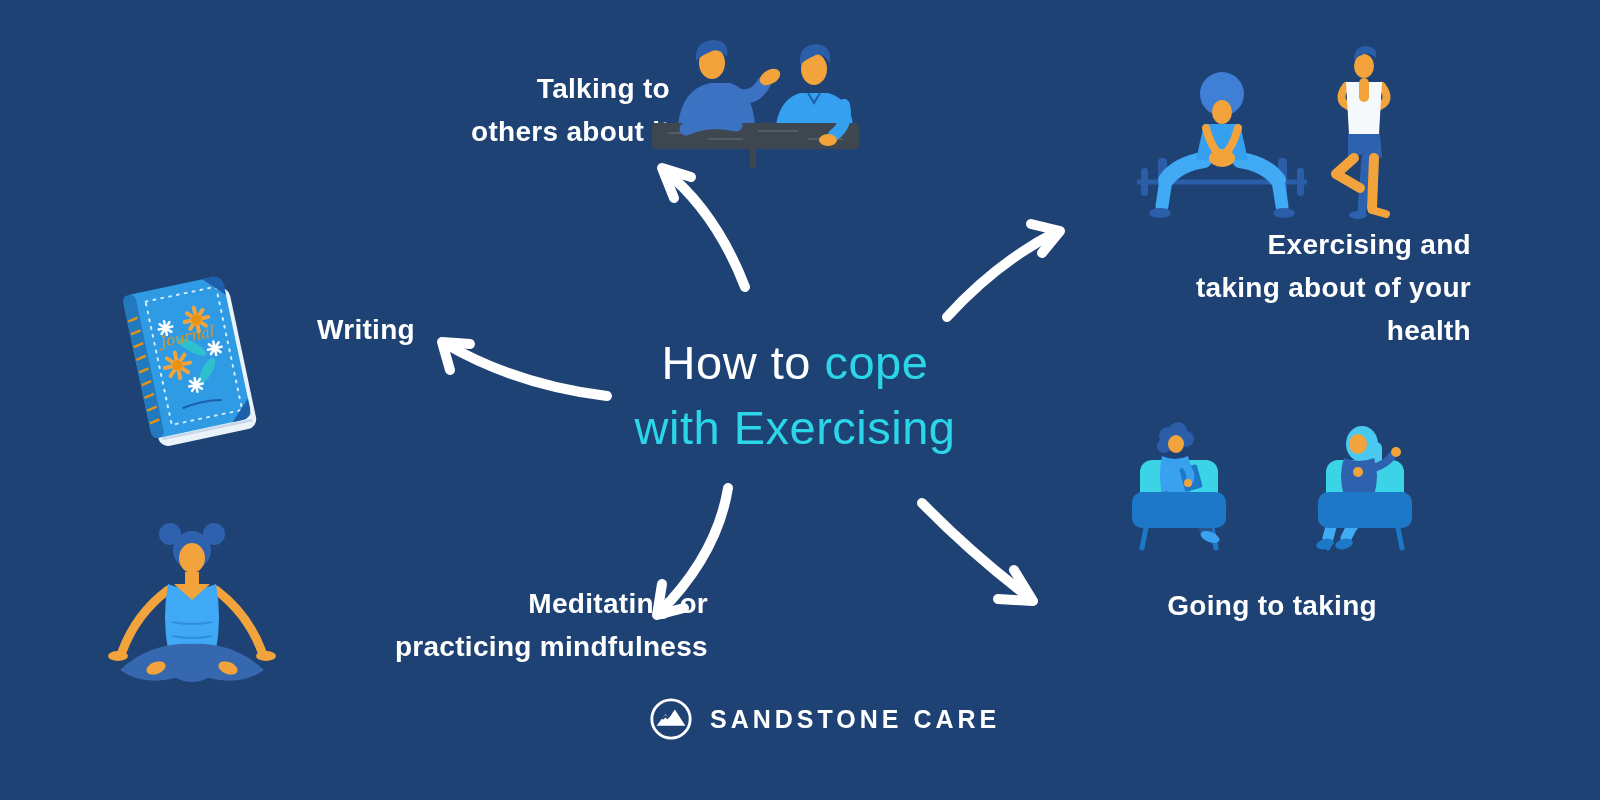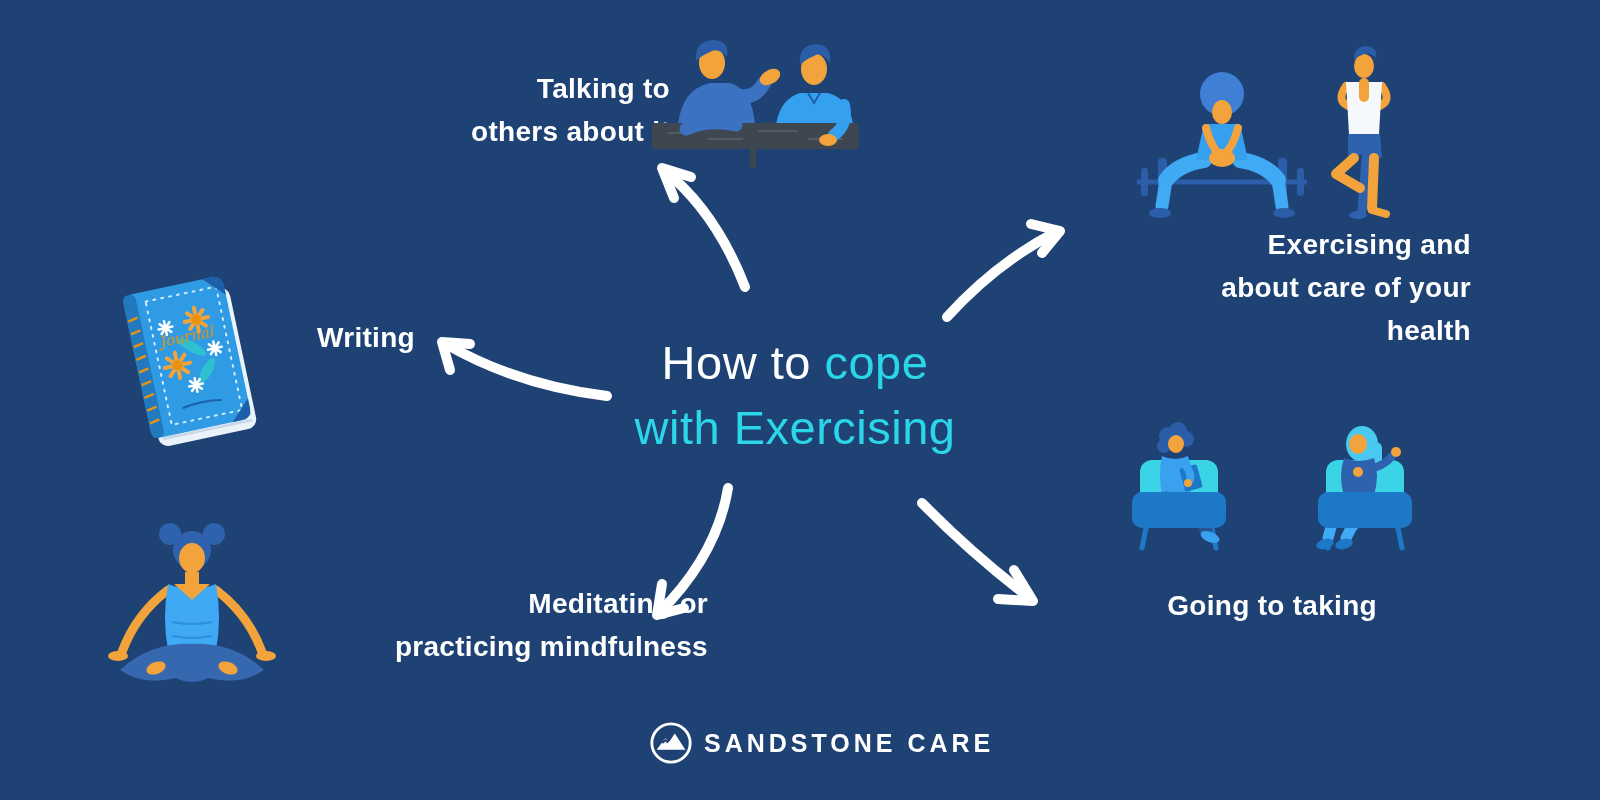--- a/index.html
+++ b/index.html
@@ -16,43 +16,43 @@
   .title{
     position:absolute;left:545px;top:330px;width:500px;text-align:center;
     font-weight:400;font-size:47px;line-height:65px;letter-spacing:.5px;
     color:var(--text,#FFFFFF);
   }
   .title .cyan{color:var(--accent,#2BD6E8);}
   .illus{position:absolute;}
   #arrows{position:absolute;left:0;top:0;pointer-events:none;}
   .arrow{stroke:#FFFFFF;stroke-width:10;fill:none;stroke-linecap:round;stroke-linejoin:round;}
   .logo{
-    position:absolute;left:648px;top:720px;display:flex;align-items:flex-start;gap:10px;
+    position:absolute;left:648px;top:696px;display:flex;align-items:flex-start;gap:16px;
   }
   .logo-text{
     color:var(--text,#FFFFFF);font-weight:700;font-size:25px;line-height:46px;
     letter-spacing:4px;
   }
 </style>
 </head>
 <body>
 
 <div id="canvas">
 
   <div class="title">
     <div><span>How to </span><span class="cyan">cope</span></div>
     <div class="cyan">with Exercising</div>
   </div>
 
   <div class="label" style="left:335px;top:67px;width:335px;">Talking to
 others about it</div>
   <div class="label" style="left:1079px;top:223px;width:392px;">Exercising and
-about care of your
+taking about of your
 health</div>
-  <div class="label" style="left:255px;top:308px;width:160px;margin-top:8px;">Writing</div>
+  <div class="label" style="left:255px;top:308px;width:160px;">Writing</div>
   <div class="label" style="left:283px;top:582px;width:425px;">Meditating or
 practicing mindfulness</div>
   <div class="label" style="left:1052px;top:584px;width:325px;">Going to taking</div>
 
   <svg id="arrows" width="1600" height="800" viewBox="0 0 1600 800">
     <g>
       <path class="arrow" d="M745,287 Q716,212 664,170"></path>
       <path class="arrow" d="M691,177 L662,168 L674,198"></path>
     </g>
     <g>

